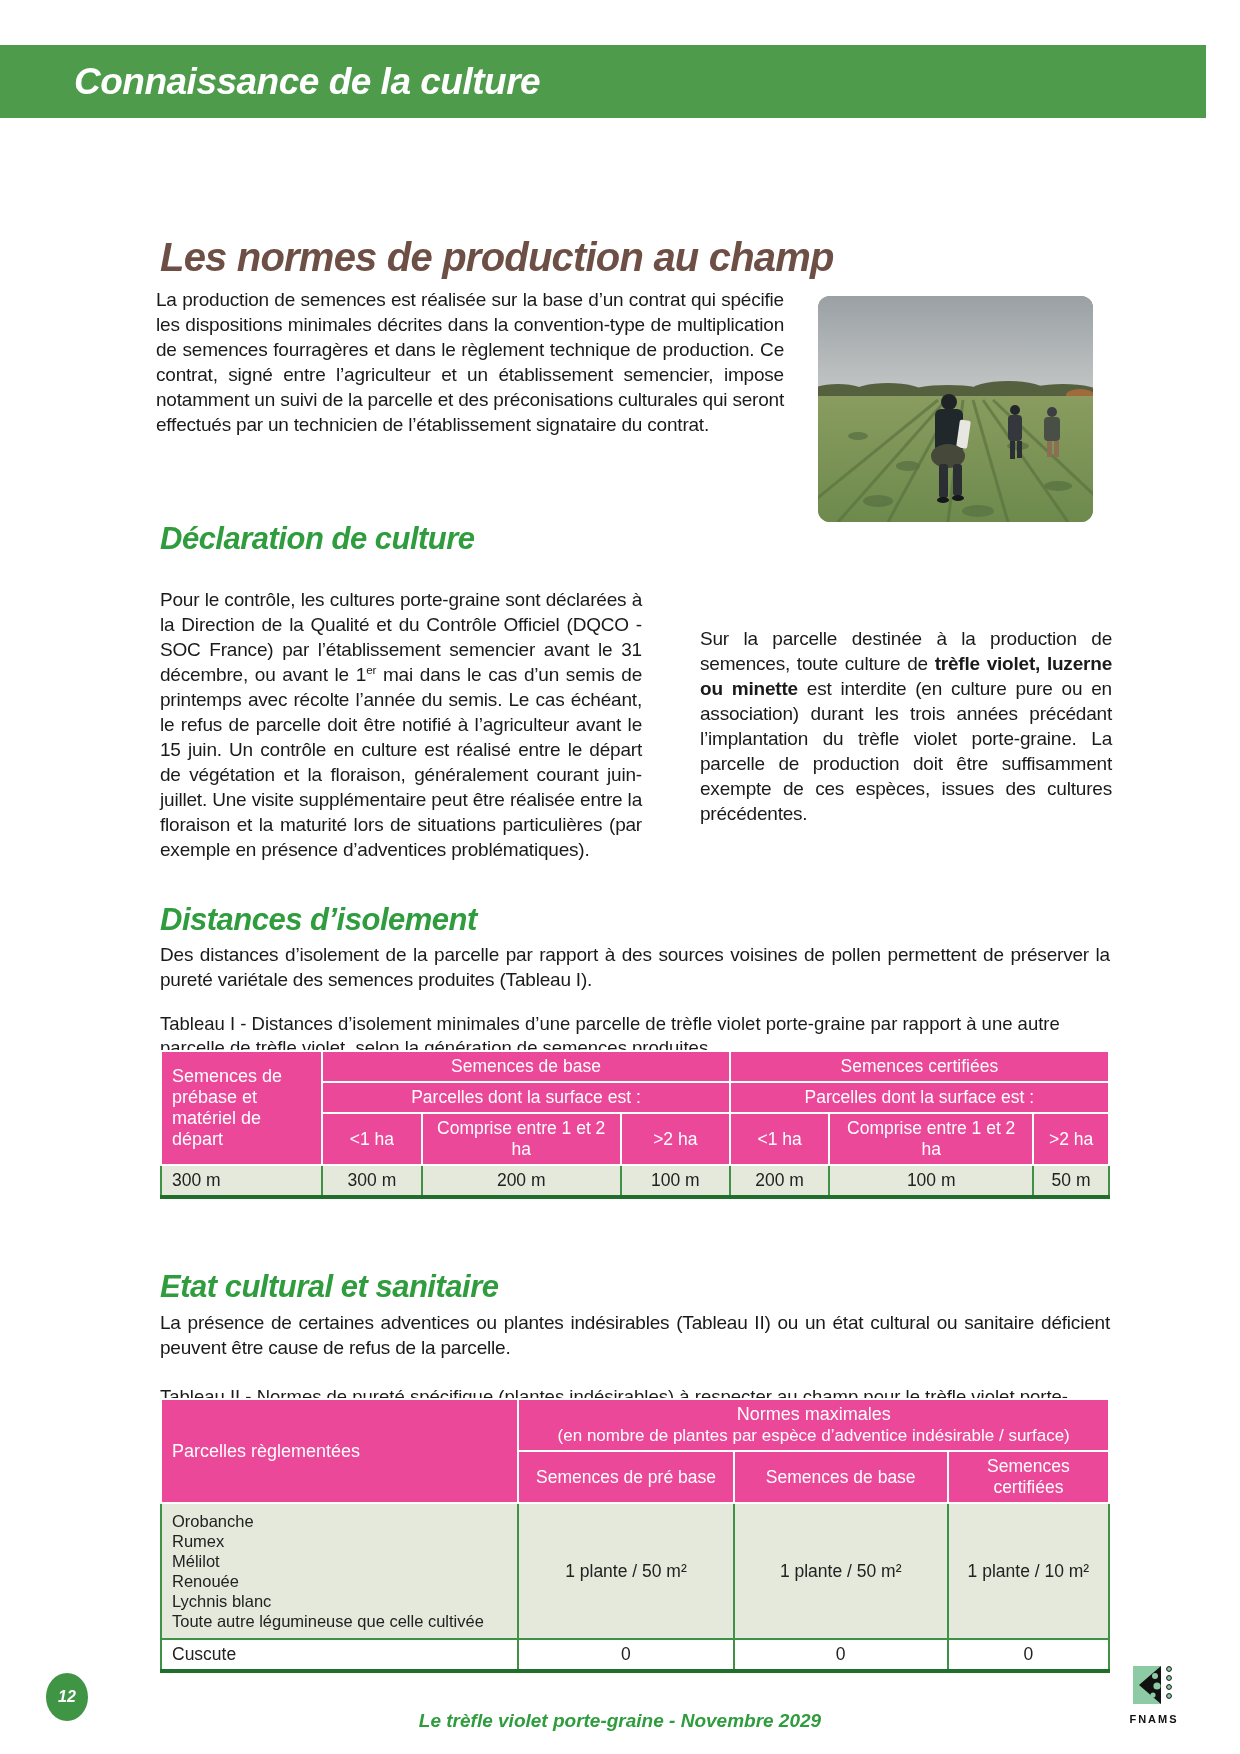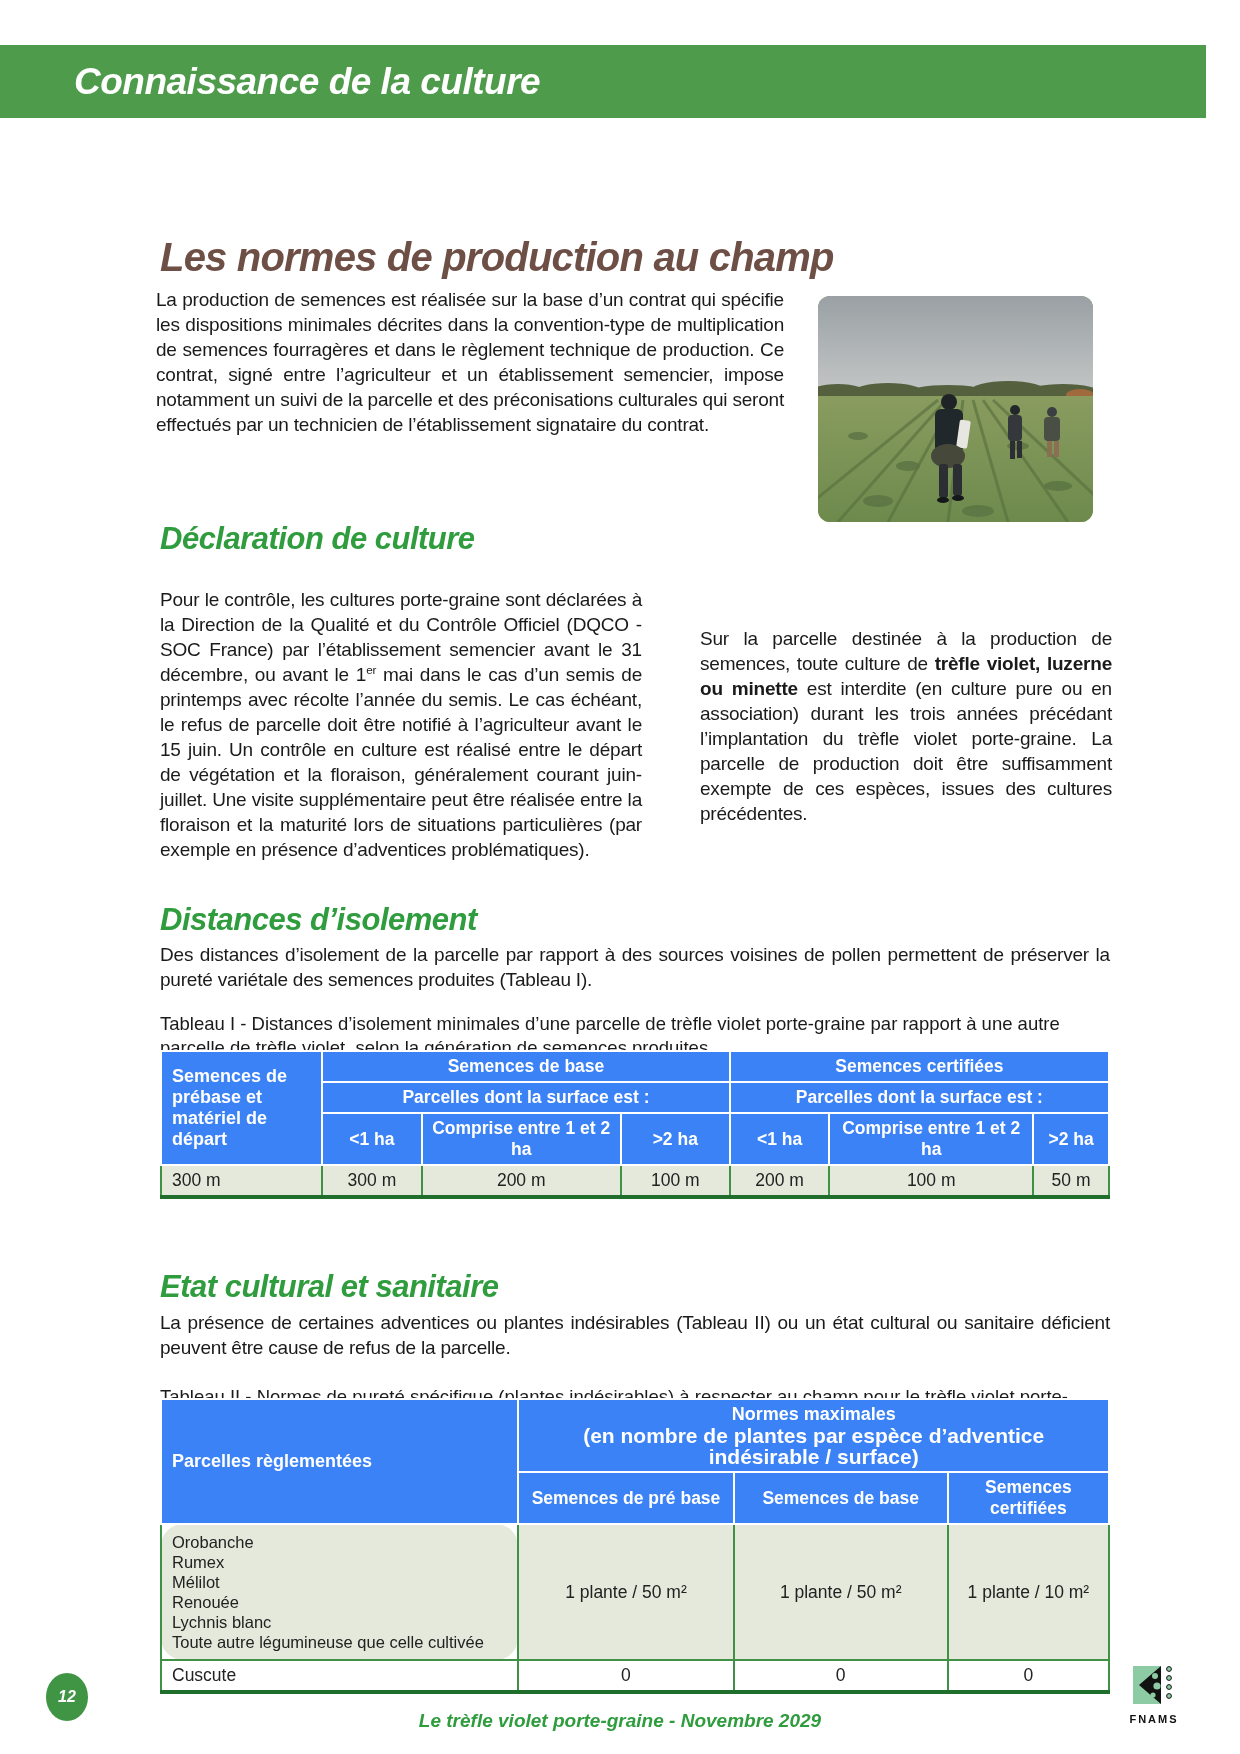--- a/index.html
+++ b/index.html
@@ -41,30 +41,30 @@
   
   .photo{position:absolute;left:818px;top:296px;width:275px;height:226px;border-radius:12px;
     overflow:hidden;background:#7a9455;}
   .photo svg{display:block;}
 
   
   .tbl{position:absolute;left:160px;width:950px;border-collapse:collapse;table-layout:fixed;
     border-bottom:4px solid #1f6e2c;}
   .table1{top:1050px;}
   .table2{top:1398px;}
-  .tbl th{background:#3b82f6;color:#ffffff;font-weight:bold;border:2.5px solid #ffffff;
+  .tbl th{background:#ec4899;color:#ffffff;font-weight:normal;border:2.5px solid #ffffff;
     padding:4px 6px;text-align:center;vertical-align:middle;font-size:17.5px;line-height:21px;}
   .tbl th.corner{text-align:left;padding-left:10px;font-size:18px;}
   .tbl td{border:2px solid #3f9145;background:#e4e9db;font-size:17.5px;color:#222222;
     padding:4px 8px;text-align:center;vertical-align:middle;}
   .tbl td.left{text-align:left;padding-left:10px;}
-  .table2 td.species-cell{font-size:16.5px;line-height:20px;padding:7px 10px;border-radius:22px;}
+  .table2 td.species-cell{font-size:16.5px;line-height:20px;padding:7px 10px;}
   .table2 tr.white-row td{background:#ffffff;}
   .norm-line1{font-size:18px;}
-  .norm-line2{font-size:21px;text-align:center;}
+  .norm-line2{font-size:17px;text-align:center;}
 
   
   .page-num{position:absolute;left:46px;top:1673px;width:42px;height:48px;border-radius:50%;
     background:#3f9544;color:#fff;font-size:16px;font-weight:bold;font-style:italic;
     display:flex;align-items:center;justify-content:center;}
   .edition{position:absolute;left:0;top:1710px;width:1240px;text-align:center;color:#2f9c3e;
     font-size:19px;font-weight:bold;font-style:italic;}
   .logo-block{position:absolute;left:1128px;top:1664px;width:52px;text-align:center;}
   .logo-label{font-size:11px;font-weight:bold;letter-spacing:2px;color:#111;margin-top:1px;}
 </style>

